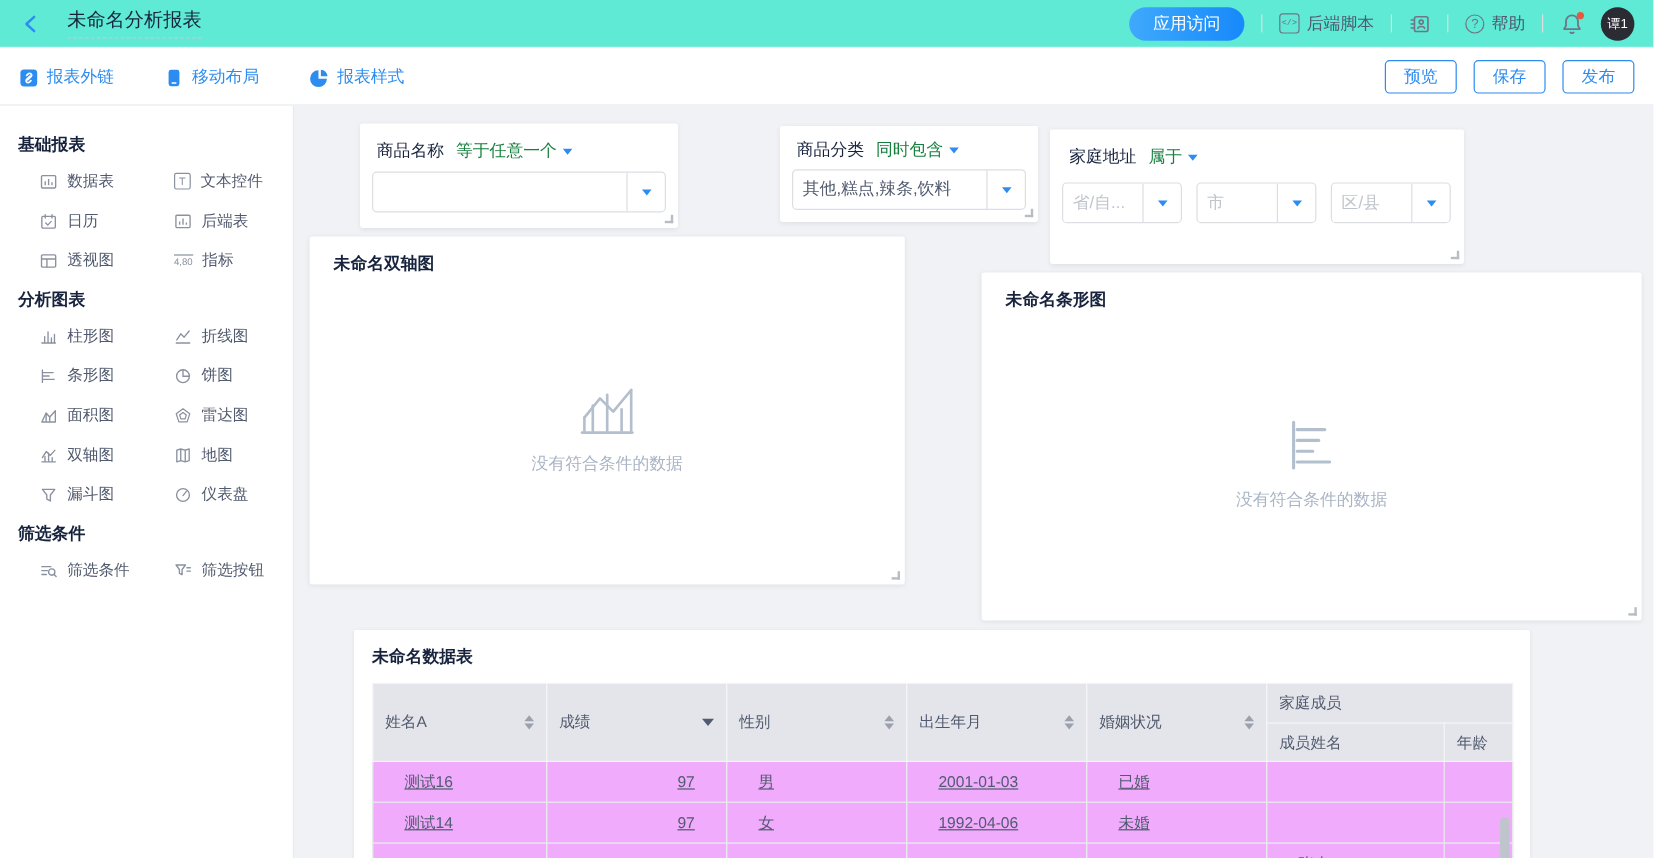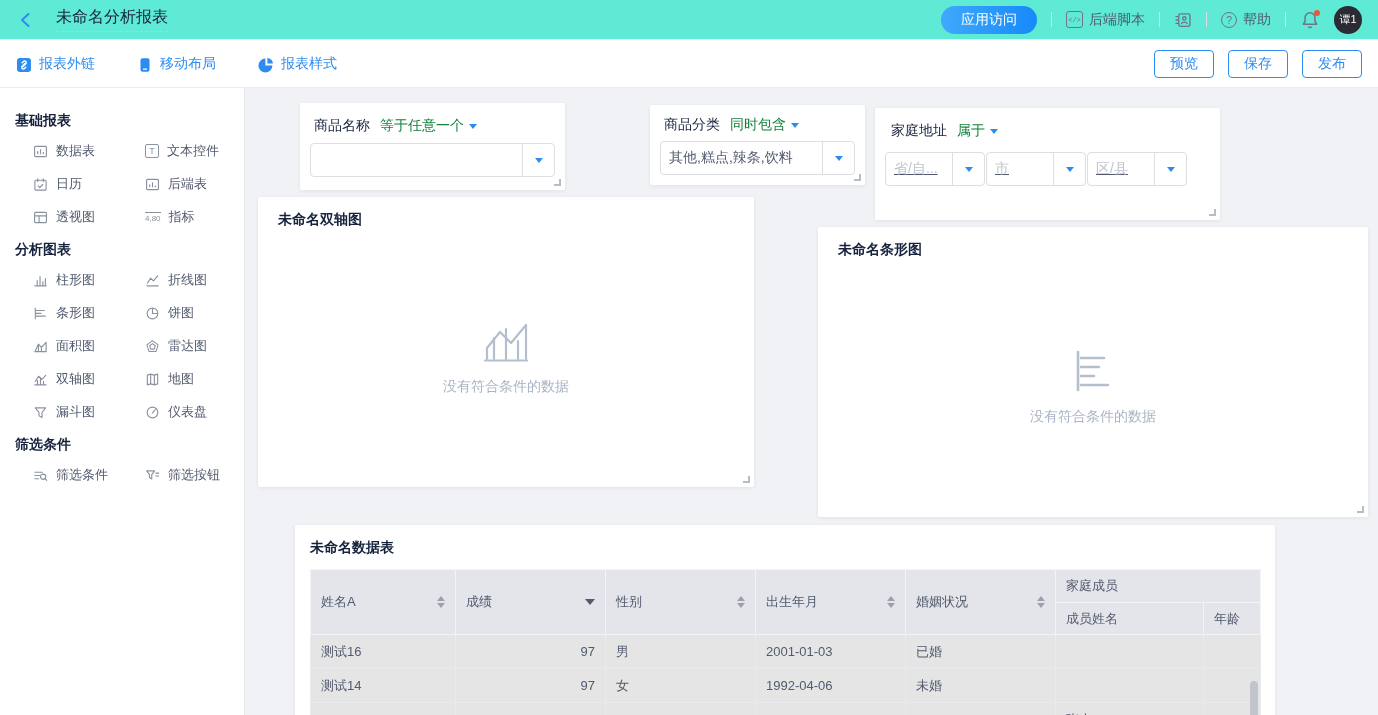--- a/index.html
+++ b/index.html
@@ -59,21 +59,21 @@
   .f-label { color:#17233d; }
   .op-link { color:#15803d; display:flex; align-items:center; gap:5px; cursor:pointer; }
   .caret { width:0; height:0; border-left:4px solid transparent; border-right:4px solid transparent;
     border-top:5px solid #2d8cf0; }
   .fake-select { display:flex; align-items:center; height:34px; border:1px solid #dcdee2;
     border-radius:4px; background:#fff; font-size:14px; cursor:pointer; }
   .fs-text { flex:1; padding:0 8px; white-space:nowrap; overflow:hidden; color:#515a6e; }
   .fs-text.placeholder { color:#c0c4cc; }
   .fs-arrow { flex:none; width:32px; height:100%; display:flex; align-items:center; justify-content:center;
     border-left:1px solid #dcdee2; }
-  .addr-row { display:flex; gap:1px; padding:12px 10px 0 10px;text-decoration:underline; }
+  .addr-row { display:flex; gap:12px; padding:12px 10px 0 10px; }
   .addr-row .fake-select { width:100px; }
 
   
   .panel-title { font-size:14px; font-weight:bold; color:#17233d; padding:14px 0 0 20px; }
   .empty-wrap { position:absolute; inset:30px 0 0 0; display:flex; flex-direction:column;
     align-items:center; justify-content:center; gap:14px; }
   .empty-text { font-size:14px; color:#a9b4c4; }
 
   
   .dtable-wrap { padding:0 15px; margin-top:12px; position:relative; }
@@ -83,21 +83,21 @@
   .dtable thead tr:first-child th { height:33px; }
   .dtable thead th.span2 { height:65px; }
   .dtable thead tr:nth-child(2) th { height:32px; }
   .th-flex { display:flex; align-items:center; justify-content:space-between; }
   .sorter { display:flex; flex-direction:column; gap:2px; cursor:pointer; }
   .tri-up { width:0; height:0; border-left:4px solid transparent; border-right:4px solid transparent;
     border-bottom:5px solid #9aa0ac; }
   .tri-down { width:0; height:0; border-left:4px solid transparent; border-right:4px solid transparent;
     border-top:5px solid #9aa0ac; }
   .tri-down.active { border-top-color:#515a6e; border-left-width:5px; border-right-width:5px; border-top-width:6px; }
-  .dtable td { height:34px; padding:0 10px; border:1px solid #e8eaec; background:#e5e5e5; color:#515a6e; }
+  .dtable td { height:34px; padding:0 26px; border:1px solid #e8eaec; background:#f0abfc; color:#515a6e;text-decoration:underline; }
   .td-num { text-align:right; }
   .group-th { text-align:right; }
   .tbl-scrollbar { position:absolute; right:17px; top:112px; width:8px; height:52px;
     background:#c0c4cc; border-radius:4px; cursor:pointer; }
 </style>
 </head>
 <body>
 
 <div class="topbar">
   <div class="back-btn">

